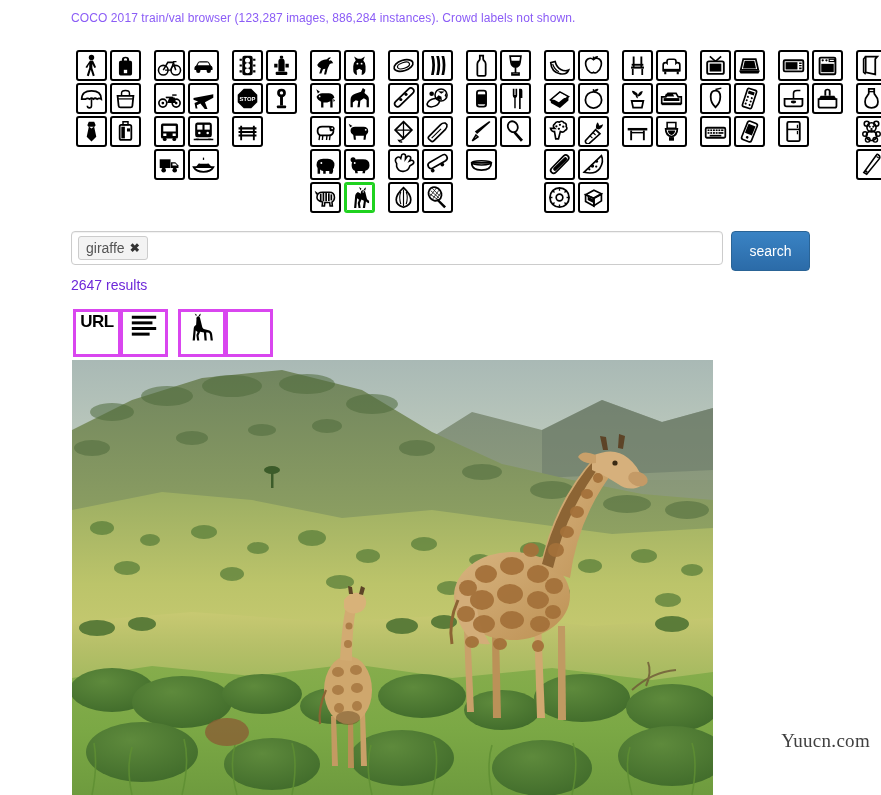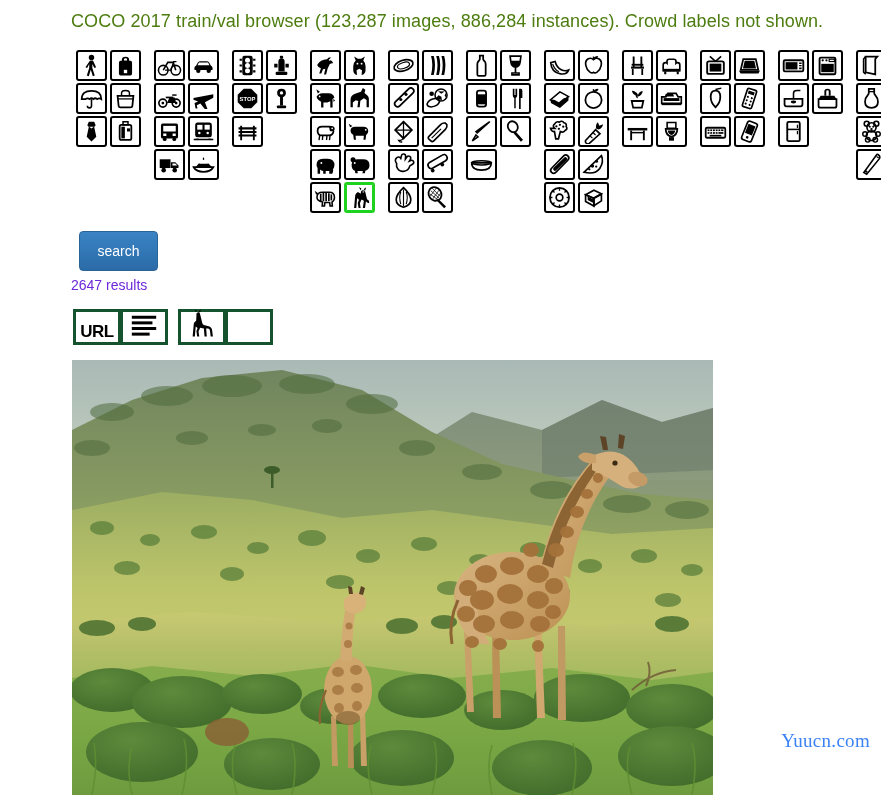--- a/index.html
+++ b/index.html
@@ -13,22 +13,22 @@
   #page {
     position: relative;
     width: 881px; height: 795px;
     background: #fff;
   }
 
   
   .page-header {
     position: absolute;
     left: 71px; top: 11px;
-    font-size: 18px;
-    color: #4d7c0f;
+    font-size: 12px;
+    color: #8b5cf6;
     letter-spacing: 0.1px;
     white-space: nowrap;
   }
 
   
   #icon-grid {
     position: absolute;
     left: 76px; top: 50px;
     width: 800px;
     display: flex;
@@ -122,25 +122,25 @@
   
   #view-toolbar {
     position: absolute;
     left: 73px; top: 309px;
     display: flex;
     align-items: flex-start;
   }
   .tb-group { display: flex; }
   .tb-group.spaced { margin-left: 10px; }
   .tb-btn {
-    width: 48px; height: 36px;
-    border: 3px solid #14532d;
+    width: 48px; height: 48px;
+    border: 3px solid #d946ef;
     background: #fff;
     display: flex;
-    align-items: flex-end;
+    align-items: flex-start;
     justify-content: center;
     cursor: pointer;
     position: relative;
   }
   .tb-btn + .tb-btn { margin-left: -1px; }
   .tb-btn .tb-label {
     font-family: "Liberation Sans", sans-serif;
     font-weight: bold;
     font-size: 17px;
     letter-spacing: -0.5px;
@@ -157,21 +157,21 @@
     background: #8fa96a;
   }
   #photo svg { display: block; width: 641px; height: 435px; }
 
   
   #watermark {
     position: absolute;
     right: 11px; bottom: 43px;
     font-family: "Liberation Serif", serif;
     font-size: 19px;
-    color: #3b82f6;
+    color: #404040;
     letter-spacing: 0.3px;
   }
 </style>
 </head>
 <body>
 
 <div id="page">
 
   <div class="page-header">COCO 2017 train/val browser (123,287 images, 886,284 instances). Crowd labels not shown.</div>
 
@@ -951,20 +951,26 @@
               <path d="M18.4 2.6q2.4 1.4 1.2 3.8L7.4 21.4l-2.8-1.8L16.4 3.4q1.2-2 2-0.8z" fill="none" stroke="#000" stroke-width="1.5"></path>
               <path d="M5.4 19l1.8 1.2 1.2-1.8-1.6-1z"></path>
               <path d="M16.8 4.4l2.2 1.4" stroke="#000" stroke-width="1.1"></path>
             </g>
           </svg>
         </div>
       </div>
     </div>
 
   <div id="search-row">
+    <div id="tag-input">
+      <span class="tag-chip">
+        <span>giraffe</span>
+        <span class="chip-x">✖</span>
+      </span>
+    </div>
     <button id="search-button">search</button>
   </div>
 
   <div id="results-count">2647 results</div>
 
   <div id="view-toolbar">
     <div class="tb-group">
       <div class="tb-btn">
         <span class="tb-label">URL</span>
       </div>

